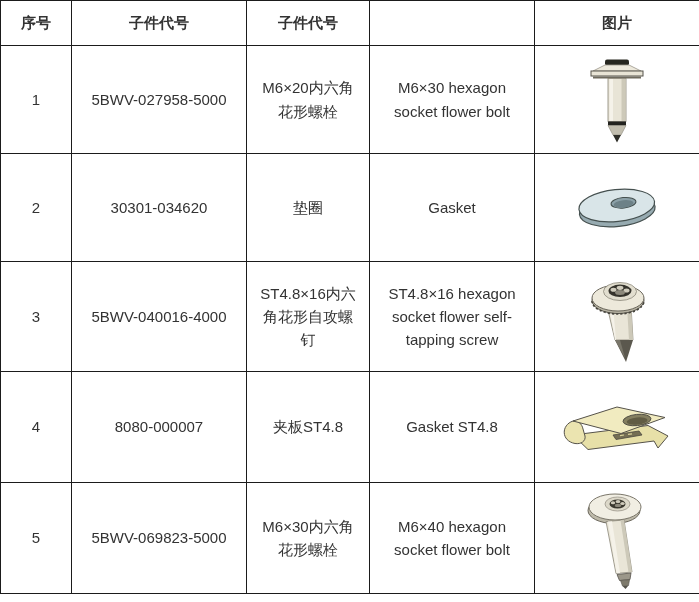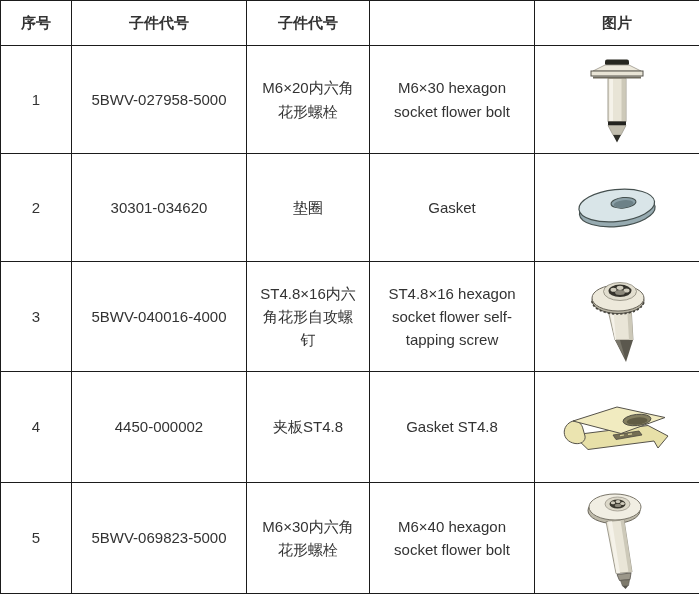--- a/index.html
+++ b/index.html
@@ -140,21 +140,21 @@
             <ellipse cx="40" cy="19.8" rx="3.4" ry="2.1" fill="#cfcbbc"></ellipse>
             <ellipse cx="46.5" cy="22.6" rx="3" ry="2" fill="#cfcbbc"></ellipse>
             <ellipse cx="40" cy="24.6" rx="5" ry="2.5" fill="#8d897c"></ellipse>
           </svg>
         </div>
       </td>
     </tr>
 
     <tr class="part-row-4">
       <td>4</td>
-      <td>4450-000002</td>
+      <td>8080-000007</td>
       <td>夹板ST4.8</td>
       <td>Gasket ST4.8</td>
       <td class="img-cell">
         <div class="img-wrap">
           <svg width="114" height="56" viewBox="0 0 114 56">
             <path d="M13,36 L88,26.5 L108,37 L98,49 L94,42 L28,50.5 Z" fill="#e7e0a8" stroke="#55524a" stroke-width="1"></path>
             <path d="M53,36 L79,32 L82,36 L56,40.5 Z" fill="#756f54" stroke="#4a4840" stroke-width="0.8"></path>
             <path d="M60,36.6 L64,36 M68,35.4 L72,34.8" stroke="#d9d29a" stroke-width="1.2"></path>
             <path d="M13,22 C1,26 1,42 15,44.5 C21,45.5 26,42 25,37 L23,30 C22,25 18,21 13,22 Z" fill="#ebe4b0" stroke="#55524a" stroke-width="1"></path>
             <path d="M13,22 L57,8 L105,18.5 L61,34.5 Z" fill="#f1ebc0" stroke="#55524a" stroke-width="1"></path>

